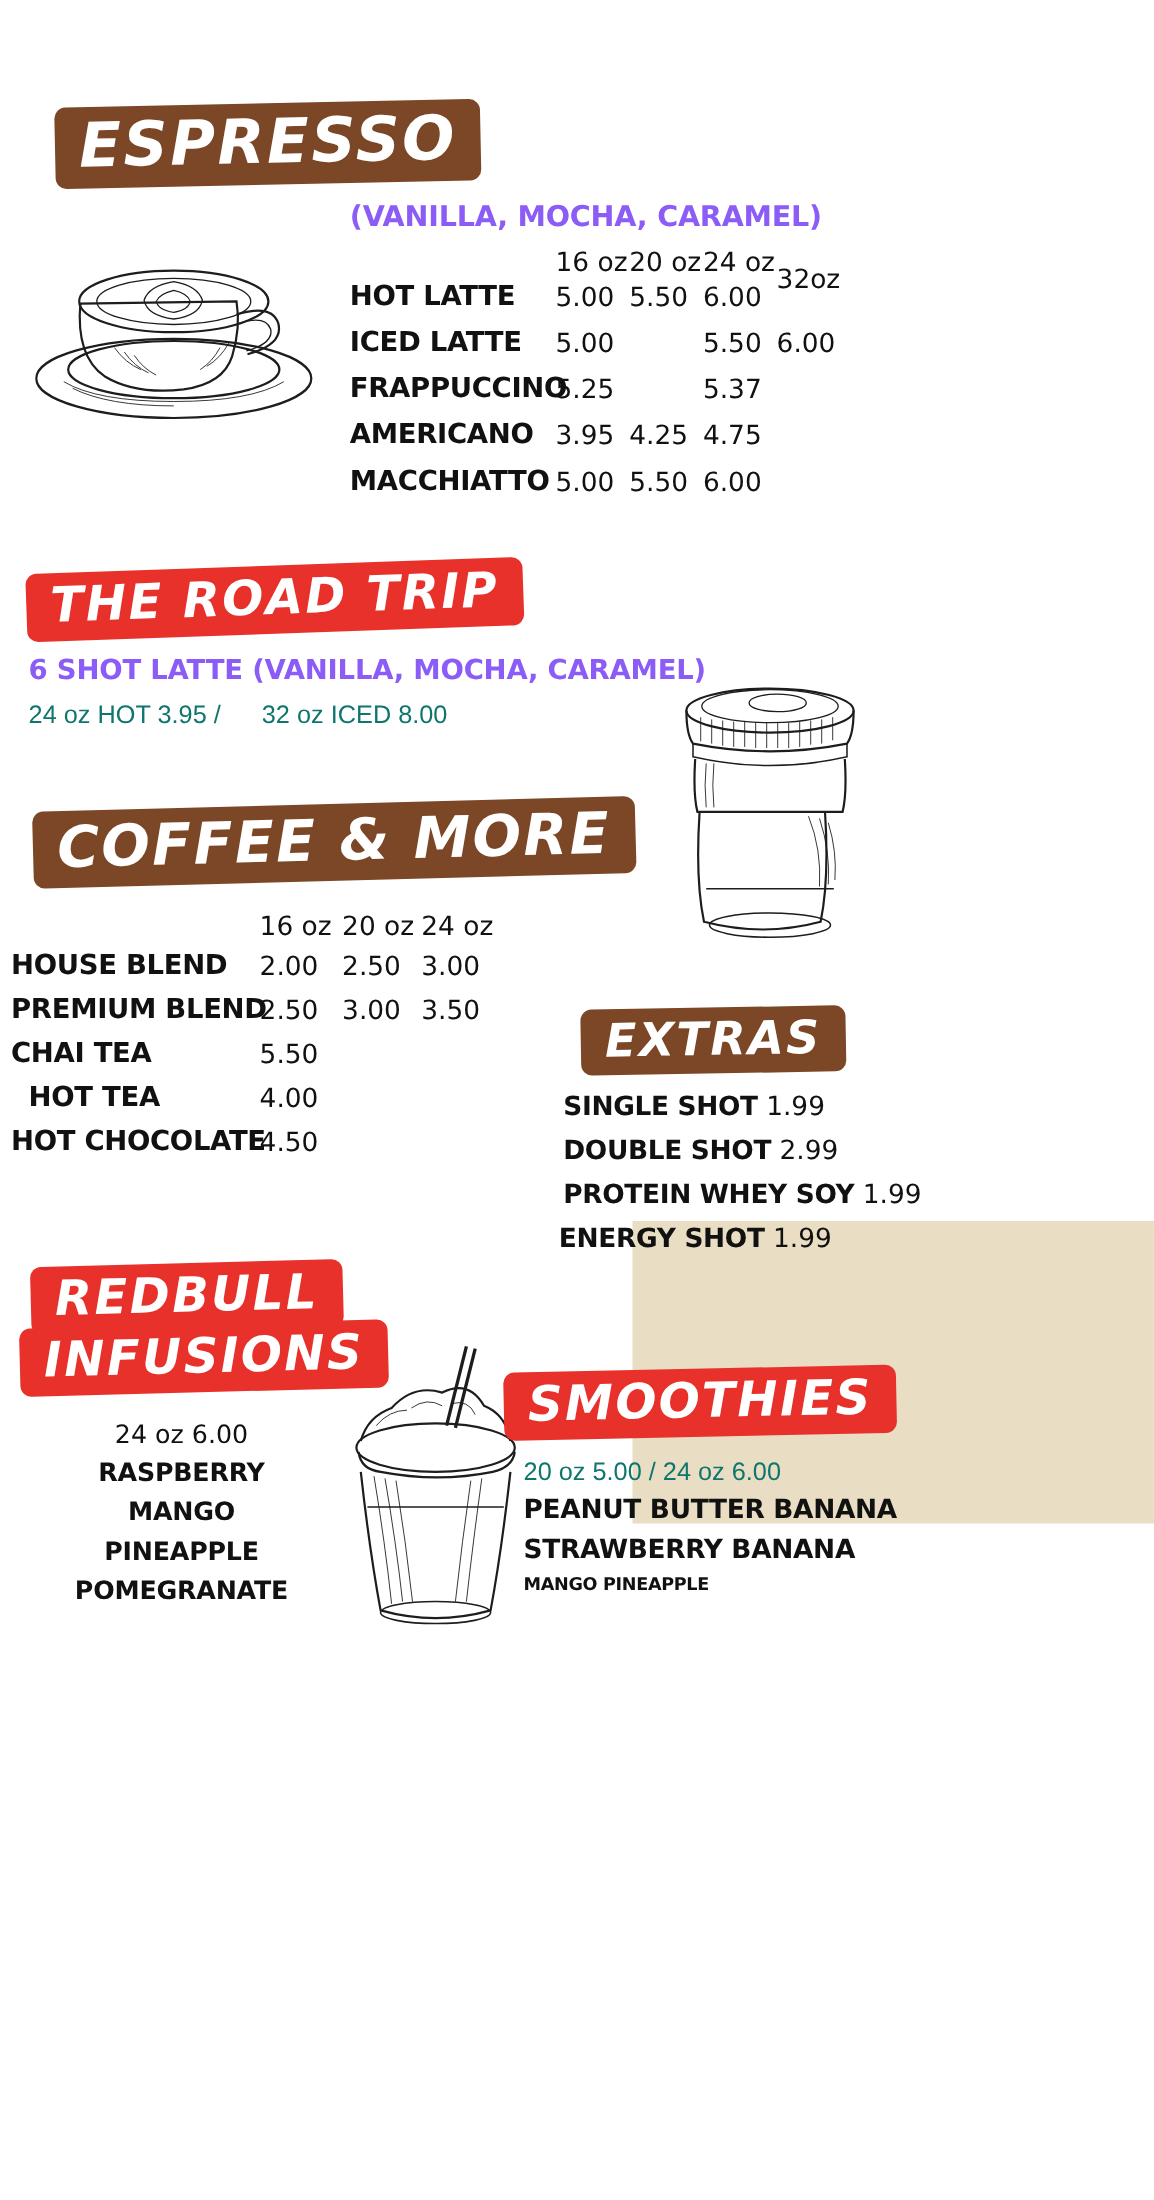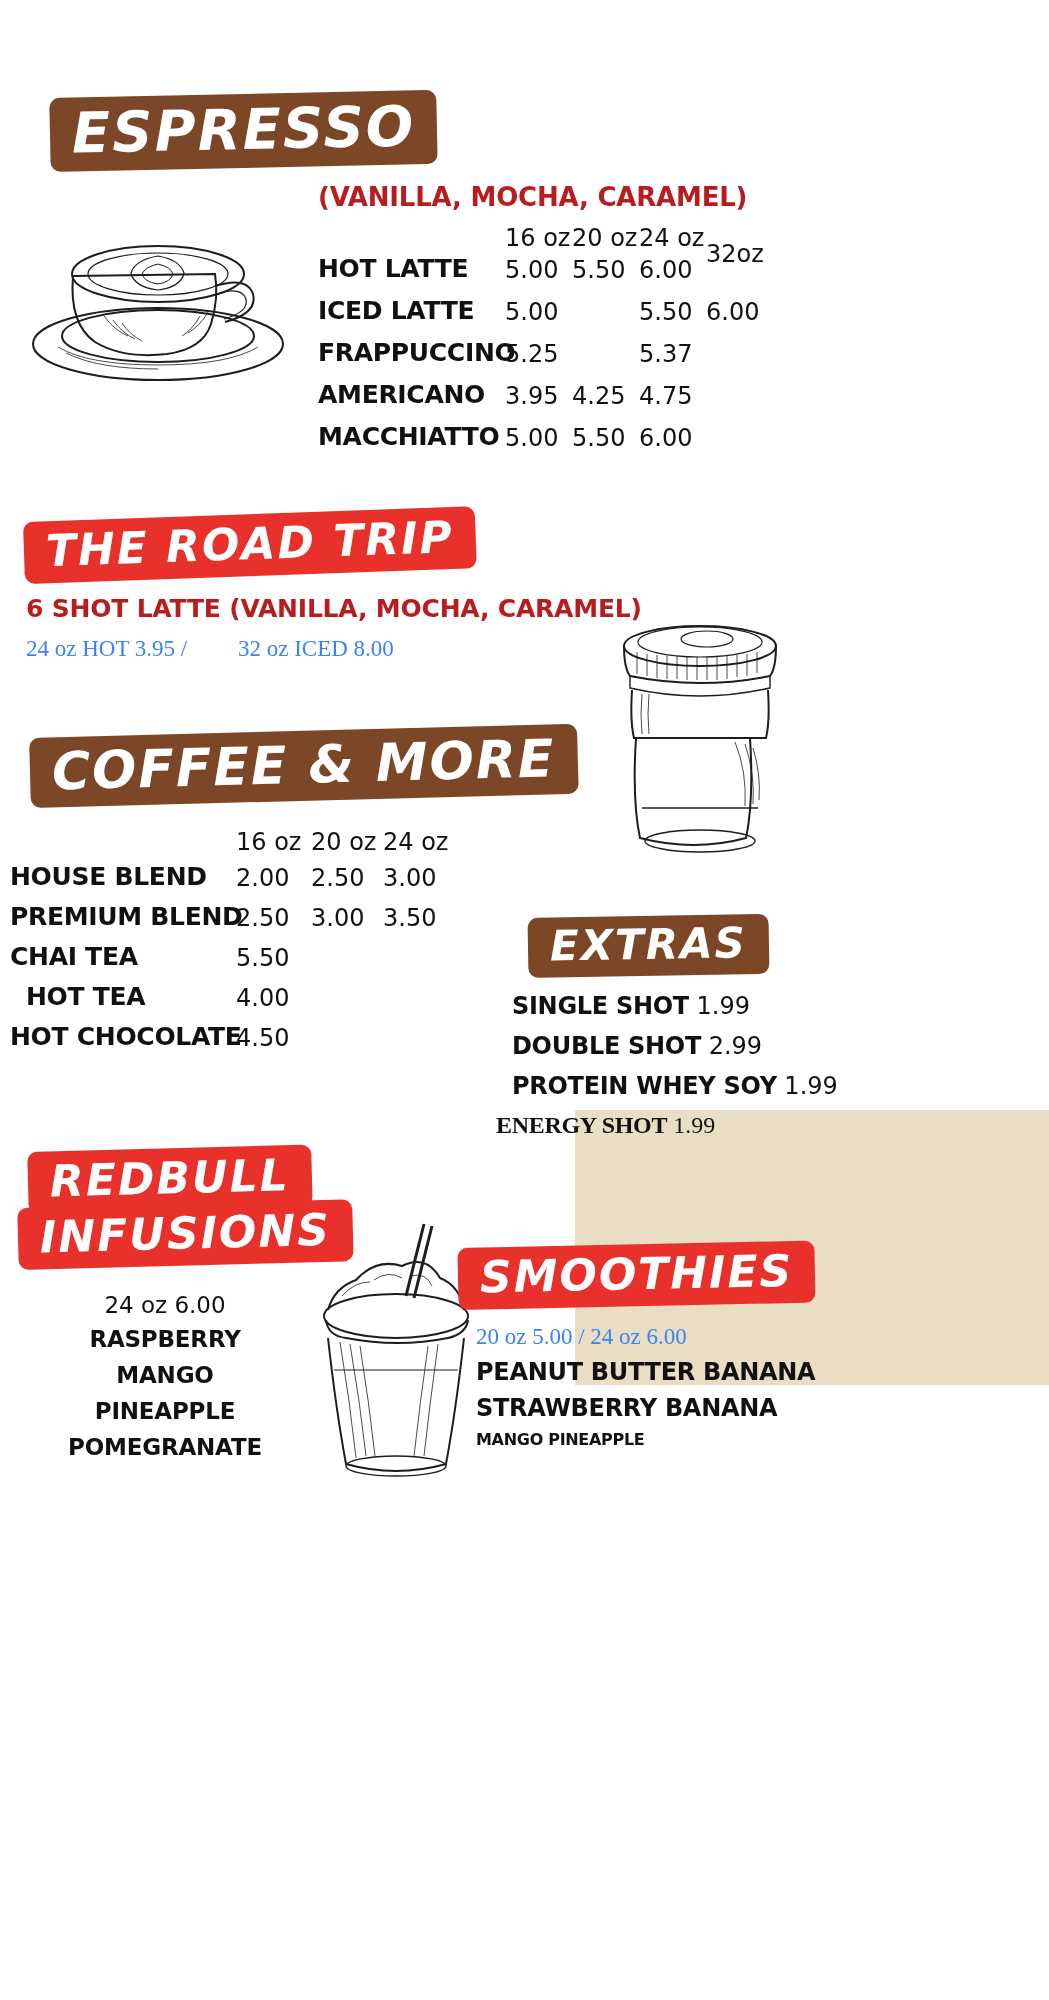--- a/index.html
+++ b/index.html
@@ -51,21 +51,21 @@
       2px 0 0 #e8312b, -2px 0 0 #e8312b, 0 2px 0 #e8312b, 0 -2px 0 #e8312b;
   }
 
   
   .hdr {
     position: absolute;
     font-family: "DejaVu Sans", sans-serif;
     font-weight: bold;
     font-size: 25px;
     letter-spacing: -0.2px;
-    color: #b91c1c;
+    color: #8b5cf6;
   }
   .sizes {
     position: absolute;
     font-family: "DejaVu Sans", sans-serif;
     font-size: 24px;
     color: #111;
   }
   .item {
     position: absolute;
     font-family: "DejaVu Sans", sans-serif;
@@ -77,23 +77,23 @@
   }
   .price {
     position: absolute;
     font-family: "DejaVu Sans", sans-serif;
     font-size: 24px;
     color: #111;
     white-space: nowrap;
   }
   .plain {
     position: absolute;
-    font-family: Liberation Serif, serif;
+    font-family: Liberation Sans, sans-serif;
     font-size: 23px;
-    color: #3b82f6;
+    color: #0f766e;
     white-space: nowrap;
   }
 
   
   .extras-panel {
     position: absolute;
     left: 575px;
     top: 1110px;
     width: 474px;
     height: 275px;
@@ -257,21 +257,21 @@
     <span>1.99</span>
   </div>
   <div class="extras-line" style="left:512px; top:1032px;">
     <b>DOUBLE SHOT</b>
     <span>2.99</span>
   </div>
   <div class="extras-line" style="left:512px; top:1072px;">
     <b>PROTEIN WHEY SOY</b>
     <span>1.99</span>
   </div>
-  <div class="extras-line" style="left:496px; top:1112px;font-family:Liberation Serif, serif;">
+  <div class="extras-line" style="left:508px; top:1112px;">
     <b>ENERGY SHOT</b>
     <span>1.99</span>
   </div>
 
   <div class="banner banner-red" style="left:28px; top:1152px; font-size:44px; transform: rotate(-1.5deg);">REDBULL</div>
   <div class="banner banner-red" style="left:18px; top:1208px; font-size:44px; transform: rotate(-1.5deg);">INFUSIONS</div>
 
   <div class="center-block rb-price" style="left:40px; top:1288px; width:250px;">24 oz  6.00</div>
   <div class="center-block rb-flavor" style="left:40px; top:1322px; width:250px;">RASPBERRY</div>
   <div class="center-block rb-flavor" style="left:40px; top:1358px; width:250px;">MANGO</div>

